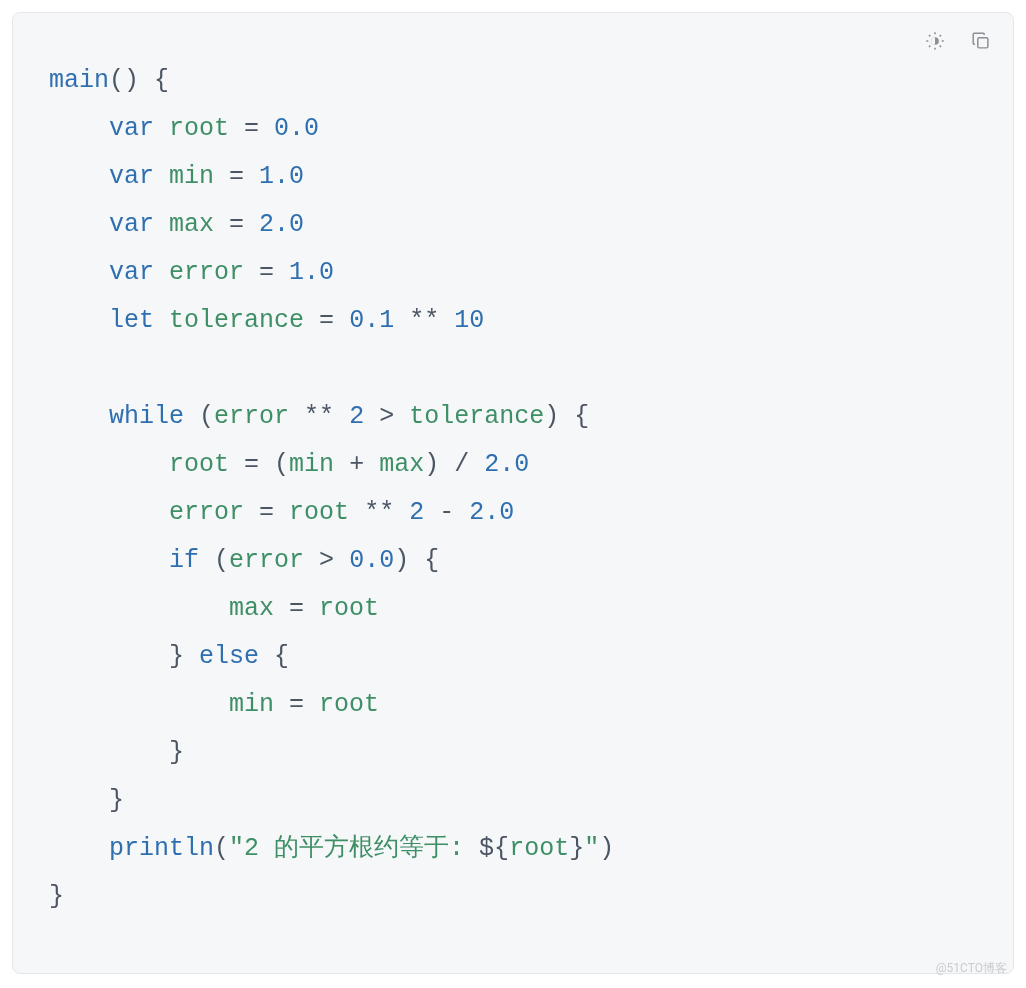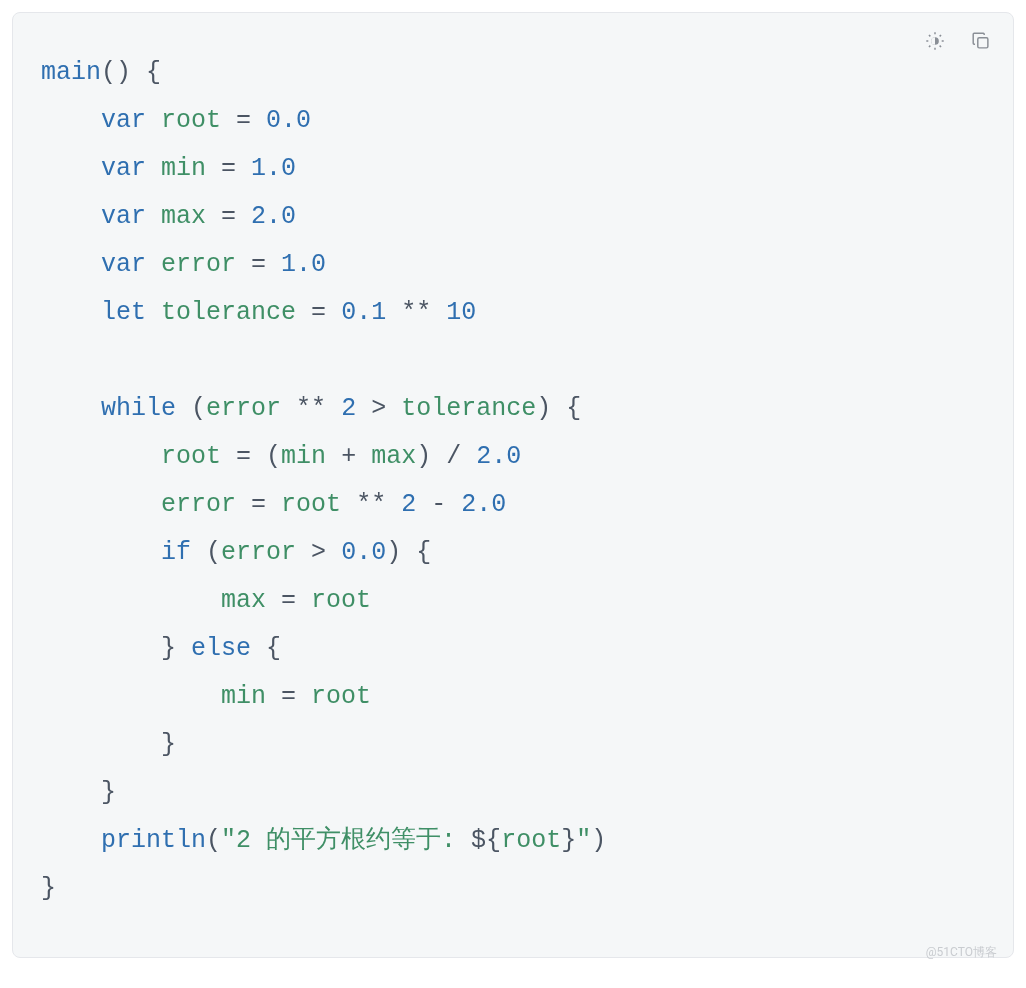--- a/index.html
+++ b/index.html
@@ -30,39 +30,39 @@
     height: 28px;
     display: flex;
     align-items: center;
     justify-content: center;
     color: #8a8f96;
     cursor: pointer;
     border-radius: 4px;
   }
   .tool-btn svg { width: 22px; height: 22px; }
   pre.code {
-    margin: 0;
+    margin: 8px;
     font-size: 25px;
     line-height: 48px;
     white-space: pre;
     color: #1f2937;
     font-family: inherit;
   }
   .tok-fn    { color: #2f6fb0; }
   .tok-kw    { color: #2f6fb0; }
   .tok-ident { color: #3f8f66; }
   .tok-num   { color: #2f6fb0; }
   .tok-op    { color: #4b5563; }
   .tok-punc  { color: #4b5563; }
   .tok-str   { color: #3f8f66; }
   .tok-interp-br { color: #4b5563; }
   .tok-interp-id { color: #3f8f66; }
   .watermark {
     position: absolute;
-    right: 16px;
+    right: 6px;
     bottom: -4px;
     font-size: 12px;
     color: #c9ccd0;
     font-family: -apple-system, BlinkMacSystemFont, "Segoe UI", Roboto, sans-serif;
   }
 </style>
 </head>
 <body>
 
 <div class="code-card">

